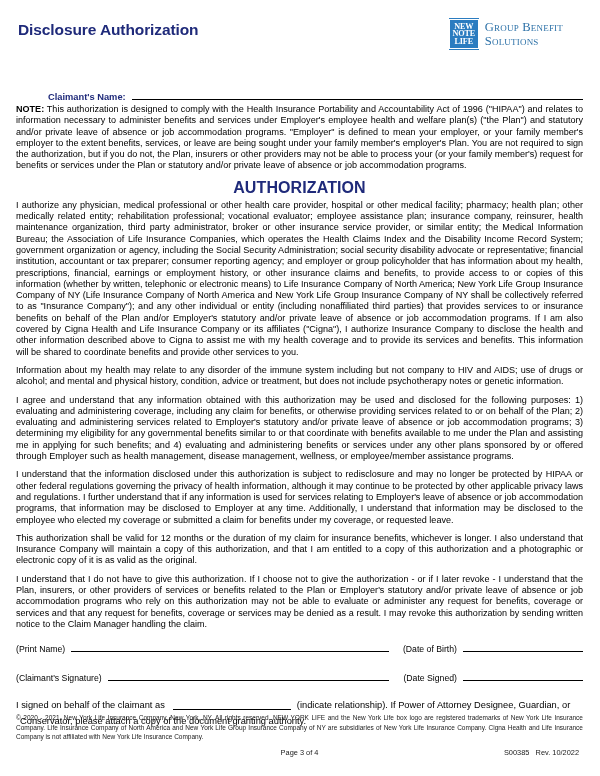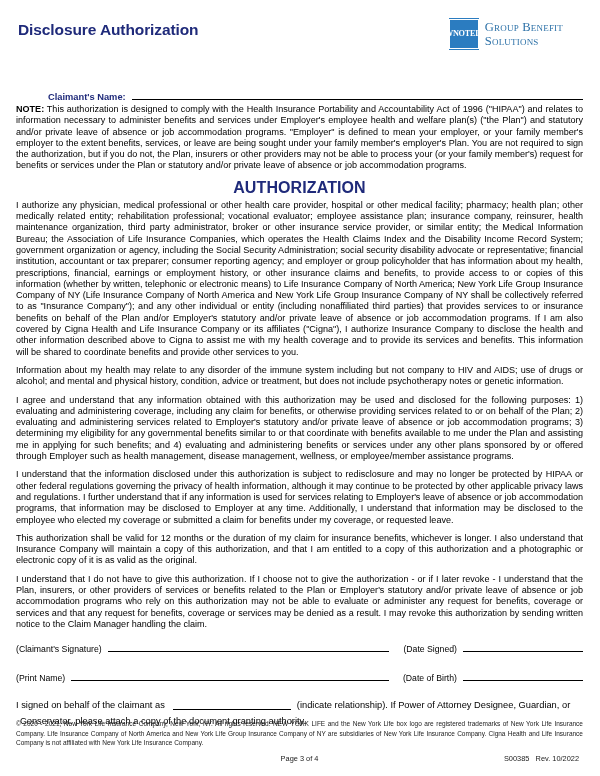--- a/index.html
+++ b/index.html
@@ -54,21 +54,21 @@
     align-items: center;
     justify-content: center;
     padding: 1px;
     box-sizing: border-box;
   }
   .nyl-inner {
     border: 1.2px solid #ffffff;
     width: 100%;
     height: 100%;
     display: flex;
-    flex-direction: row;
+    flex-direction: column;
     align-items: center;
     justify-content: center;
     line-height: 0.92;
   }
   .nyl-inner span {
     color: #ffffff;
     font-family: "Liberation Serif", serif;
     font-weight: bold;
     font-size: 8.2px;
     letter-spacing: -0.2px;
@@ -159,21 +159,21 @@
     height: 10px;
     margin: 0 6px -2px 8px;
   }
   .behalf-second { display: block; padding-left: 4px; margin-top: 3px; }
 
   
   .footer {
     position: absolute;
     left: 16px;
     right: 16px;
-    bottom: 10px;
+    bottom: 16px;
   }
   .legal {
     font-size: 6.5px;
     line-height: 9.2px;
     text-align: justify;
     margin: 0 0 7px 0;
     color: #1a1a1a;
   }
   .footer-row {
     display: flex;
@@ -229,35 +229,35 @@
   <p class="body">I authorize any physician, medical professional or other health care provider, hospital or other medical facility; pharmacy; health plan; other medically related entity; rehabilitation professional; vocational evaluator; employee assistance plan; insurance company, reinsurer, health maintenance organization, third party administrator, broker or other insurance service provider, or similar entity; the Medical Information Bureau; the Association of Life Insurance Companies, which operates the Health Claims Index and the Disability Income Record System; government organization or agency, including the Social Security Administration; social security disability advocate or representative; financial institution, accountant or tax preparer; consumer reporting agency; and employer or group policyholder that has information about my health, prescriptions, financial, earnings or employment history, or other insurance claims and benefits, to provide access to or copies of this information (whether by written, telephonic or electronic means) to Life Insurance Company of North America; New York Life Group Insurance Company of NY (Life Insurance Company of North America and New York Life Group Insurance Company of NY shall be collectively referred to as "Insurance Company"); and any other individual or entity (including nonaffiliated third parties) that provides services to or insurance benefits on behalf of the Plan and/or Employer's statutory and/or private leave of absence or job accommodation programs. If I am also covered by Cigna Health and Life Insurance Company or its affiliates ("Cigna"), I authorize Insurance Company to disclose the health and other information described above to Cigna to assist me with my health coverage and to provide its services and benefits. This information will be shared to coordinate benefits and provide other services to you.</p>
   <p class="body">Information about my health may relate to any disorder of the immune system including but not company to HIV and AIDS; use of drugs or alcohol; and mental and physical history, condition, advice or treatment, but does not include psychotherapy notes or genetic information.</p>
   <p class="body">I agree and understand that any information obtained with this authorization may be used and disclosed for the following purposes: 1) evaluating and administering coverage, including any claim for benefits, or otherwise providing services related to or on behalf of the Plan; 2) evaluating and administering services related to Employer's statutory and/or private leave of absence or job accommodation programs; 3) determining my eligibility for any governmental benefits similar to or that coordinate with benefits available to me under the Plan and assisting me in applying for such benefits; and 4) evaluating and administering benefits or services under any other plans sponsored by or offered through Employer such as health management, disease management, wellness, or employee/member assistance programs.</p>
   <p class="body">I understand that the information disclosed under this authorization is subject to redisclosure and may no longer be protected by HIPAA or other federal regulations governing the privacy of health information, although it may continue to be protected by other applicable privacy laws and regulations. I further understand that if any information is used for services relating to Employer's leave of absence or job accommodation programs, that information may be disclosed to Employer at any time. Additionally, I understand that information may be disclosed to the employee who elected my coverage or submitted a claim for benefits under my coverage, or requested leave.</p>
   <p class="body">This authorization shall be valid for 12 months or the duration of my claim for insurance benefits, whichever is longer. I also understand that Insurance Company will maintain a copy of this authorization, and that I am entitled to a copy of this authorization and a photographic or electronic copy of it is as valid as the original.</p>
   <p class="body tight">I understand that I do not have to give this authorization. If I choose not to give the authorization - or if I later revoke - I understand that the Plan, insurers, or other providers of services or benefits related to the Plan or Employer's statutory and/or private leave of absence or job accommodation programs who rely on this authorization may not be able to evaluate or administer any request for benefits, coverage or services and that any request for benefits, coverage or services may be denied as a result. I may revoke this authorization by sending written notice to the Claim Manager handling the claim.</p>
 
   <div class="sig-block">
 
     <div class="sig-row">
+      <span class="sig-caption">(Print Name)</span>
+      <span class="sig-line long"></span>
+      <span class="sig-spacer"></span>
+      <span class="sig-caption">(Date of Birth)</span>
+      <span class="sig-line short"></span>
+    </div>
+
+    <div class="sig-row">
       <span class="sig-caption">(Claimant's Signature)</span>
       <span class="sig-line long"></span>
       <span class="sig-spacer"></span>
       <span class="sig-caption">(Date Signed)</span>
       <span class="sig-line short"></span>
     </div>
 
-    <div class="sig-row">
-      <span class="sig-caption">(Print Name)</span>
-      <span class="sig-line long"></span>
-      <span class="sig-spacer"></span>
-      <span class="sig-caption">(Date of Birth)</span>
-      <span class="sig-line short"></span>
-    </div>
-
     <p class="behalf"><span>I signed on behalf of the claimant as</span><span class="behalf-line"></span><span>(indicate relationship). If Power of Attorney Designee, Guardian, or</span><span class="behalf-second">Conservator, please attach a copy of the document granting authority.</span></p>
 
   </div>
 
   <div class="footer">
     <p class="legal">© 2020 - 2021, New York Life Insurance Company, New York, NY. All rights reserved. NEW YORK LIFE and the New York Life box logo are registered trademarks of New York Life Insurance Company. Life Insurance Company of North America and New York Life Group Insurance Company of NY are subsidiaries of New York Life Insurance Company. Cigna Health and Life Insurance Company is not affiliated with New York Life Insurance Company.</p>
     <div class="footer-row">
       <span class="page-num">Page 3 of 4</span>
       <span class="form-code">S00385   Rev. 10/2022</span>
     </div>

